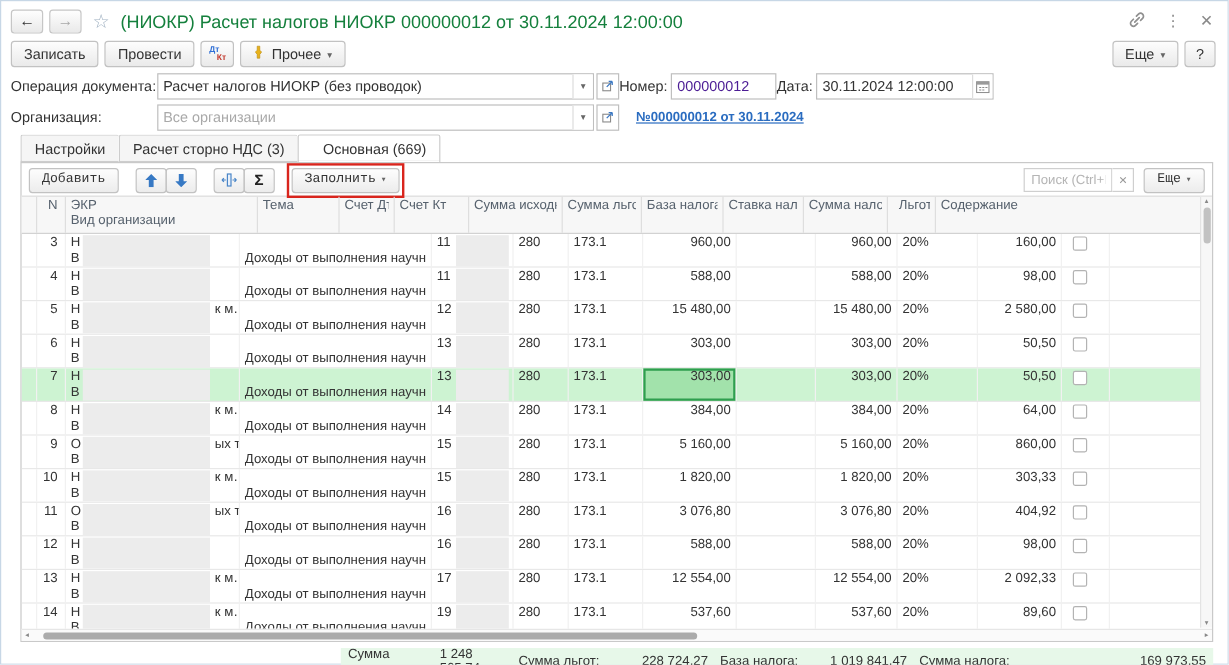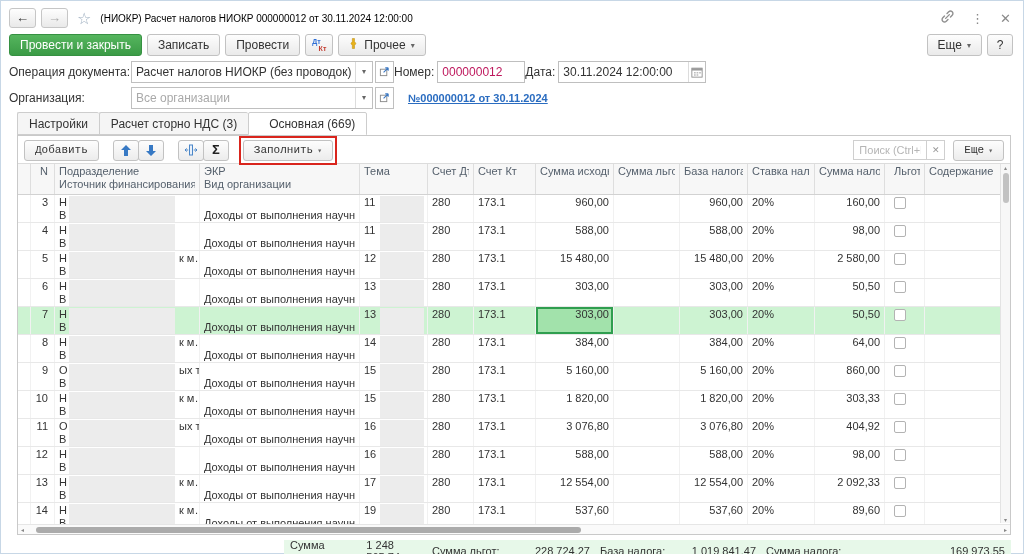--- a/index.html
+++ b/index.html
@@ -7,21 +7,21 @@
   body { font-family:"Liberation Sans","DejaVu Sans",sans-serif; font-size:11px; color:#333; background:#fff; }
   .window { width:1024px; height:554px; border:1px solid #c7d7e6; background:#fff; position:relative; }
 
   
   .titlebar { height:30px; display:flex; align-items:center; padding:4px 12px 0 8px; gap:5px; }
   .nav-btn { width:27px; height:20px; border:1px solid #c6c6c6; border-radius:3px;
              background:linear-gradient(#fefefe,#e9e9e9); font-size:13px; color:#333;
              text-align:center; line-height:17px; cursor:pointer; }
   .nav-btn.fwd { color:#a8a8a8; }
   .star { font-size:16px; color:#9fb0c1; margin:0 4px; }
-  .title { font-size:10px; color:#000000; white-space:nowrap; overflow:hidden; flex:1; }
+  .title { font-size:15px; color:#15803d; white-space:nowrap; overflow:hidden; flex:1; }
   .tb-right { display:flex; gap:16px; align-items:center; color:#8a8a8a; font-size:13px; }
   .tb-right span { cursor:pointer; }
 
   
   .cmdbar { height:26px; display:flex; align-items:center; gap:5px; padding:2px 10px 0 8px; }
   .btn { height:22px; border:1px solid #c2c2c2; border-radius:3px;
          background:linear-gradient(#fdfdfd,#eaeaea); padding:0 10px; font-size:12px;
          color:#333; display:inline-flex; align-items:center; gap:5px; cursor:pointer; white-space:nowrap; }
   .btn-primary { background:linear-gradient(#55b55e,#3b9b46); border-color:#369142; color:#fff; }
   .btn-iconed { padding:0 6px; }
@@ -37,23 +37,23 @@
   .frow { display:flex; align-items:center; height:23px; margin-bottom:3px; }
   .flabel { width:122px; font-size:12px; color:#333; flex:0 0 122px; }
   .combo { display:flex; align-items:stretch; border:1px solid #bfbfbf; height:22px; background:#fff; }
   .combo input { flex:1; border:0; outline:0; font:12px "Liberation Sans","DejaVu Sans",sans-serif;
                  padding:0 4px; color:#333; background:transparent; min-width:0; }
   .combo input::placeholder { color:#a9a9a9; }
   .seg { width:17px; display:flex; align-items:center; justify-content:center;
          border-left:1px solid #dcdcdc; color:#666; font-size:8px; cursor:pointer; background:#fff; }
   .openbtn { width:19px; height:22px; border:1px solid #bfbfbf; margin-left:2px; background:#fff;
              display:flex; align-items:center; justify-content:center; cursor:pointer; }
-  .w-op { width:242px; }
+  .w-op { width:364px; }
   .in-num { width:88px; height:22px; border:1px solid #bfbfbf; padding:0 4px; font-size:12px;
-            font-family:"Liberation Sans","DejaVu Sans",sans-serif; color:#be185d; }
+            font-family:"Liberation Sans","DejaVu Sans",sans-serif; color:#4c1d95; }
   .w-date { width:148px; }
   .lbl-gap { width:auto; flex:0 0 auto; font-size:12px; }
   .reg-link { color:#2a6cc0; text-decoration:underline; font-weight:bold; font-size:11px; margin-left:14px; cursor:pointer; }
 
   
   .tabs { display:flex; margin:3px 0 0 16px; position:relative; z-index:2; }
   .tab { padding:4px 11px 3px; font-size:12px; color:#333; border:1px solid #cdcdcd; border-right:none;
          background:#f5f5f5; border-radius:2px 2px 0 0; cursor:pointer; position:relative; }
   .tab:last-child { border-right:1px solid #cdcdcd;padding-left:20px; }
   .tab.active { background:#fff; }
@@ -153,21 +153,20 @@
               <path d="M8.5 11.2 l-1.8 1.8 a2.6 2.6 0 0 1 -3.7 -3.7 l1.8-1.8"></path>
             </g>
           </svg>
       </span>
       <span>⋮</span>
       <span>✕</span>
     </span>
   </div>
 
   <div class="cmdbar">
-    <button class="btn btn-primary">Провести и закрыть</button>
     <button class="btn">Записать</button>
     <button class="btn">Провести</button>
     <button class="btn btn-iconed">
       <span class="dtkt">
         <span class="dt">Дт</span>
         <span class="kt">Кт</span>
       </span>
     </button>
     <button class="btn">
       <span>
@@ -275,24 +274,20 @@
         <span>Еще</span>
         <span class="caret">▾</span>
       </button>
     </div>
 
     <div class="gr grid-header">
       <div class="c c-margin"></div>
       <div class="c c-n">
           <div class="l1">N</div>
         </div>
-      <div class="c c-dept">
-        <div class="l1">Подразделение</div>
-        <div class="l2">Источник финансирования</div>
-      </div>
       <div class="c c-ekr">
         <div class="l1">ЭКР</div>
         <div class="l2">Вид организации</div>
       </div>
       <div class="c c-theme">
           <div class="l1">Тема</div>
         </div>
       <div class="c c-dt">
           <div class="l1">Счет Дт</div>
         </div>

